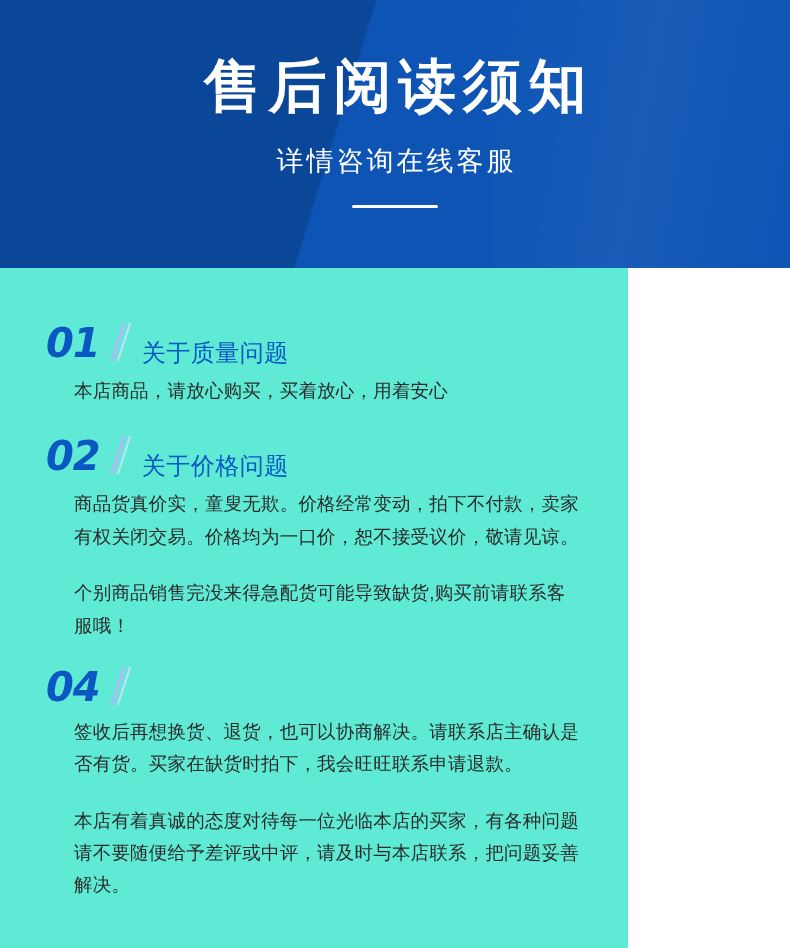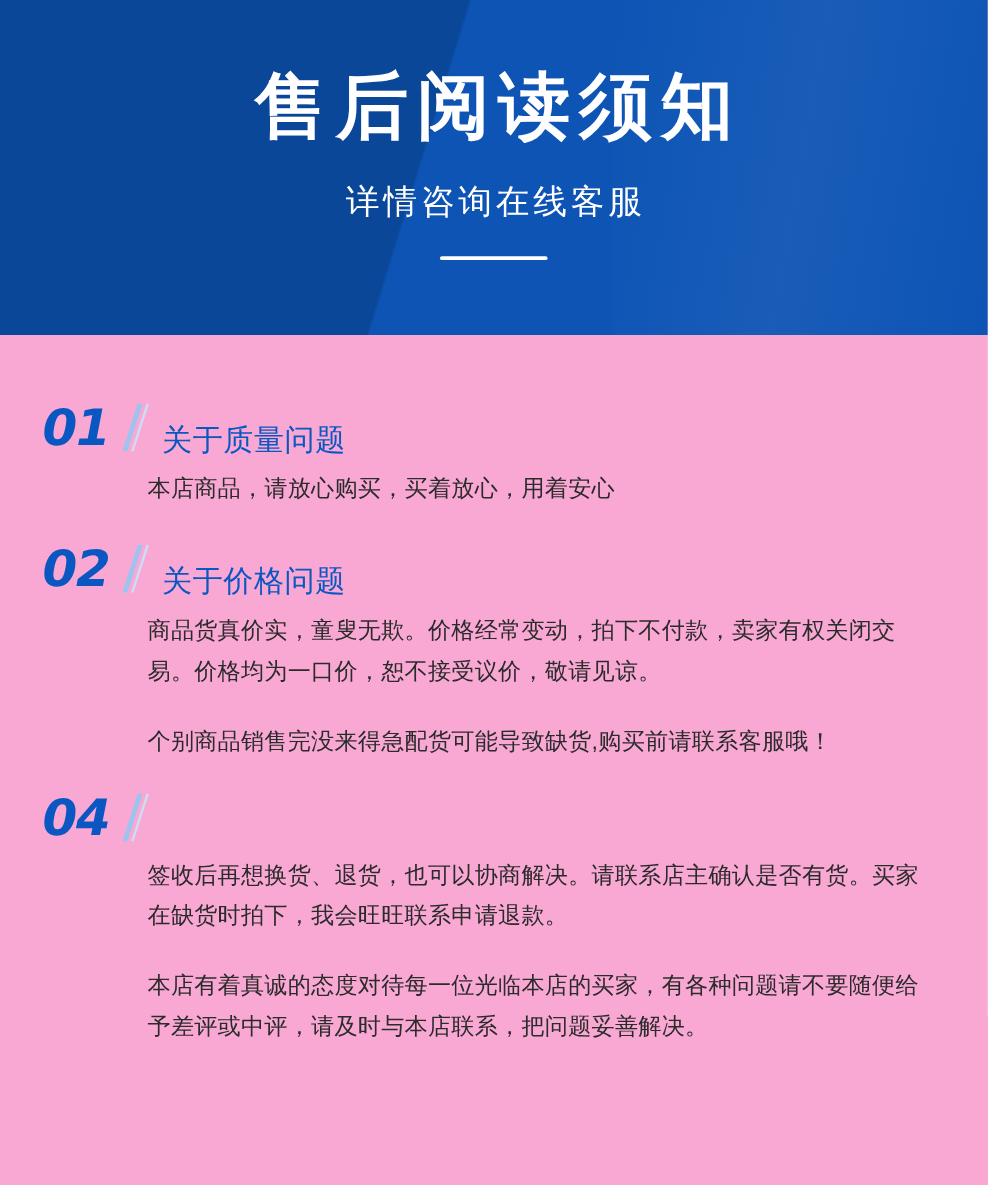--- a/index.html
+++ b/index.html
@@ -7,24 +7,24 @@
     padding: 0;
   }
   body {
     width: 790px;
     height: 948px;
     background: #ffffff;
     font-family: "Liberation Sans", sans-serif;
     overflow: hidden;
   }
   .page {
-    width: 790px;
+    width: 628px;
     height: 948px;
     position: relative;
-    background: #f9a8d4;
+    background: #5eead4;
     box-sizing: border-box;
   }
   
   .banner {
     position: relative;
     width: 790px;
     height: 268px;
     background: #0b4ba1;
     overflow: hidden;
   }
@@ -71,21 +71,21 @@
     height: 3px;
     background: #ffffff;
     margin: 26px auto 0 auto;
     border-radius: 2px;
   }
   
   .content {
     padding: 50px 0 0 0;
   }
   .item {
-    padding: 0 46px 0 34px;
+    padding: 0 46px 0 46px;
     margin-bottom: 24px;
     position: relative;
   }
   .item-head {
     display: flex;
     align-items: center;
     gap: 4px;
   }
   .num {
     color: #0b57c2;
@@ -132,21 +132,21 @@
     font-weight: normal;
     letter-spacing: 0.5px;
     line-height: 1;
     margin-top: 23px;
   }
   .item-body {
     color: #2b2b2b;
     font-size: 18.5px;
     line-height: 1.75;
     margin-top: 10px;
-    margin-left: 84px;
+    margin-left: 28px;
     letter-spacing: 0.2px;
     max-width: 640px;
   }
 </style>
 </head>
 <body>
 
 <div class="page">
 
   <div class="banner">

